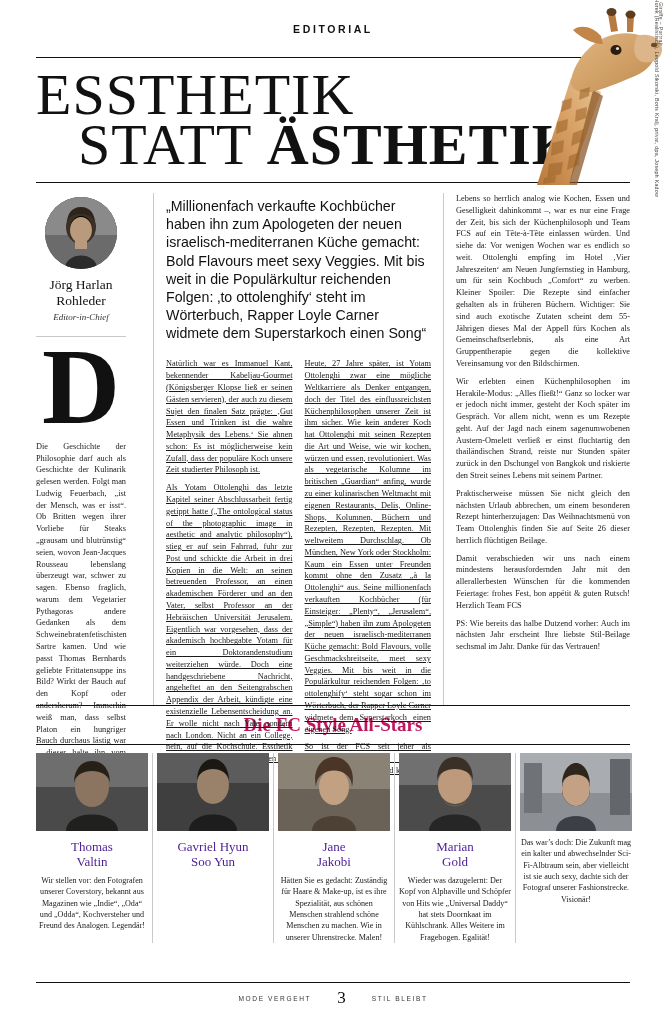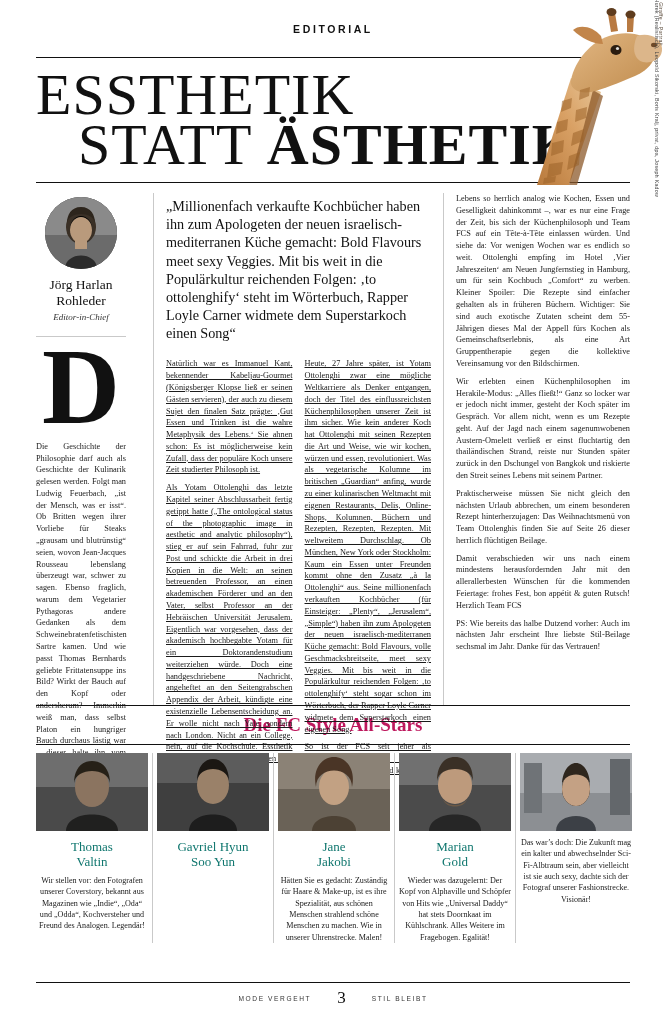--- a/index.html
+++ b/index.html
@@ -174,21 +174,21 @@
     font-family: "Liberation Serif", serif;
     font-size: 8.3px;
     line-height: 1.42;
     text-align: justify;
     color: #1a1a1a;
     hyphens: auto;
   }
 
   
   .pullquote {
-    font-family: Liberation Serif, serif;
+    font-family: Liberation Sans, sans-serif;
     font-size: 14.2px;
     line-height: 1.28;
     color: #111;
     text-align: left;
     margin: 4px 0 12px 0;
   }
   .mid-cols {
     display: flex;
     gap: 12px;
   }
@@ -264,21 +264,21 @@
     background: #3a3a3a;
     overflow: hidden;
     position: relative;
   }
   .star-name {
     text-align: center;
     font-family: "Liberation Serif", serif;
     font-size: 13px;
     line-height: 1.16;
     margin-top: 8px;
-    color: #0f766e;
+    color: #4c1d95;
   }
   .star-text {
     font-family: "Liberation Serif", serif;
     font-size: 8.1px;
     line-height: 1.4;
     text-align: center;
     margin-top: 6px;
     color: #1a1a1a;
     hyphens: auto;
   }

